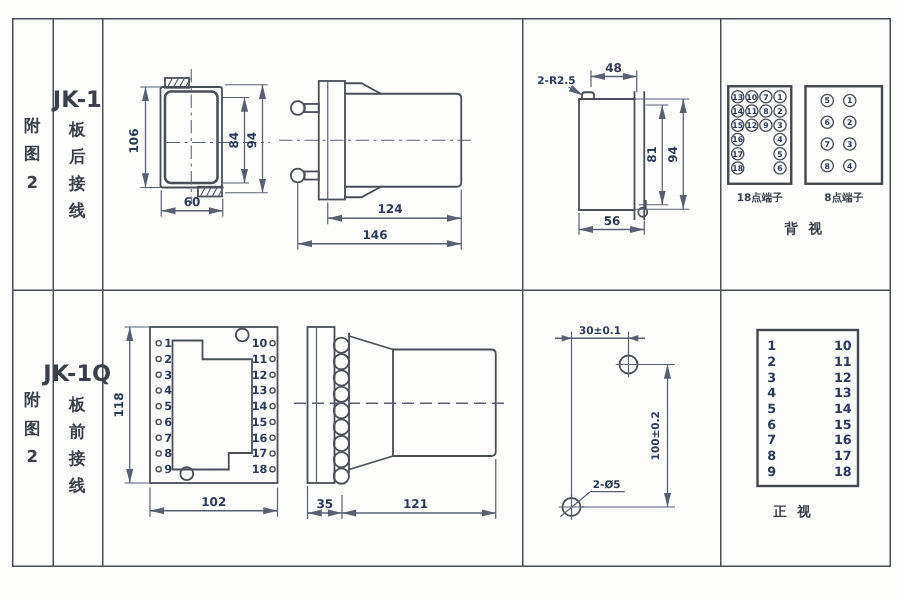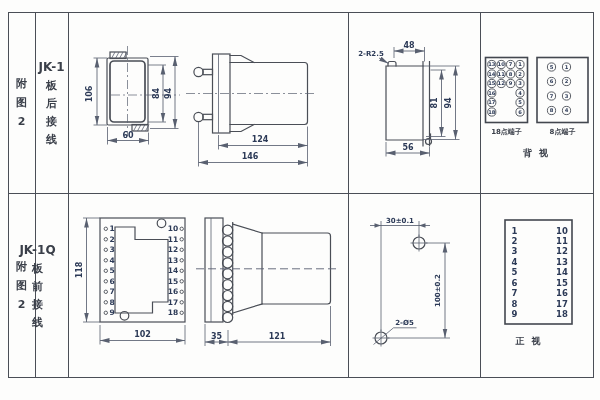--- a/index.html
+++ b/index.html
@@ -4,21 +4,21 @@
 <style>
   html,body{margin:0;padding:0;background:#ffffff;}
   #sheet{position:relative;width:600px;height:400px;background:#fdfdfc;overflow:hidden;
          font-family:"DejaVu Sans","Liberation Sans",sans-serif;}
   .outer{position:absolute;left:8px;top:12px;width:584px;height:364px;border:1.5px solid #4a4e56;}
   .vline{position:absolute;top:12px;height:366px;width:0;border-left:1.5px solid #4a4e56;}
   .hline{position:absolute;left:8px;width:586px;height:0;border-top:1.5px solid #4a4e56;}
   .cell{position:absolute;width:27px;display:flex;flex-direction:column;align-items:center;
         justify-content:center;gap:8px;color:#3a3f49;font-weight:bold;font-size:11px;line-height:1;}
   .model{width:33px;gap:7px;}
-  .model-name{font-size:12px;white-space:nowrap;}
+  .model-name{font-size:15px;white-space:nowrap;}
   svg{position:absolute;display:block;}
   .ln{stroke:#4a4e56;stroke-width:1.2;fill:none;stroke-linecap:square;}
   .ln2{stroke:#4a4e56;stroke-width:1.7;fill:none;}
   .box{stroke:#43474f;stroke-width:1.6;fill:none;}
   .thin{stroke:#596070;stroke-width:0.8;fill:none;}
   .thin2{stroke:#4a4e56;stroke-width:0.9;fill:none;}
   .cl{stroke:#596070;stroke-width:0.7;fill:none;stroke-dasharray:9 3 2 3;}
   .cld{stroke:#596070;stroke-width:0.9;fill:none;stroke-dasharray:8 4;}
   .dl{stroke:#596070;stroke-width:0.85;fill:none;}
   text{font-family:"DejaVu Sans","Liberation Sans",sans-serif;}
@@ -53,21 +53,21 @@
     <span>后</span>
     <span>接</span>
     <span>线</span>
   </div>
 
   <div class="cell" style="left:8px;top:193px;height:185px">
     <span>附</span>
     <span>图</span>
     <span>2</span>
   </div>
-  <div class="cell model" style="left:21px;top:193px;height:185px">
+  <div class="cell model" style="left:35px;top:193px;height:185px">
     <span class="model-name">JK-1Q</span>
     <span>板</span>
     <span>前</span>
     <span>接</span>
     <span>线</span>
   </div>
 
   <svg style="left:68px;top:12px" width="280" height="181" viewBox="68 12 280 181">
     <defs>
       <marker id="mA" markerWidth="11" markerHeight="8" refX="9.5" refY="3" orient="auto-start-reverse" markerUnits="userSpaceOnUse">

